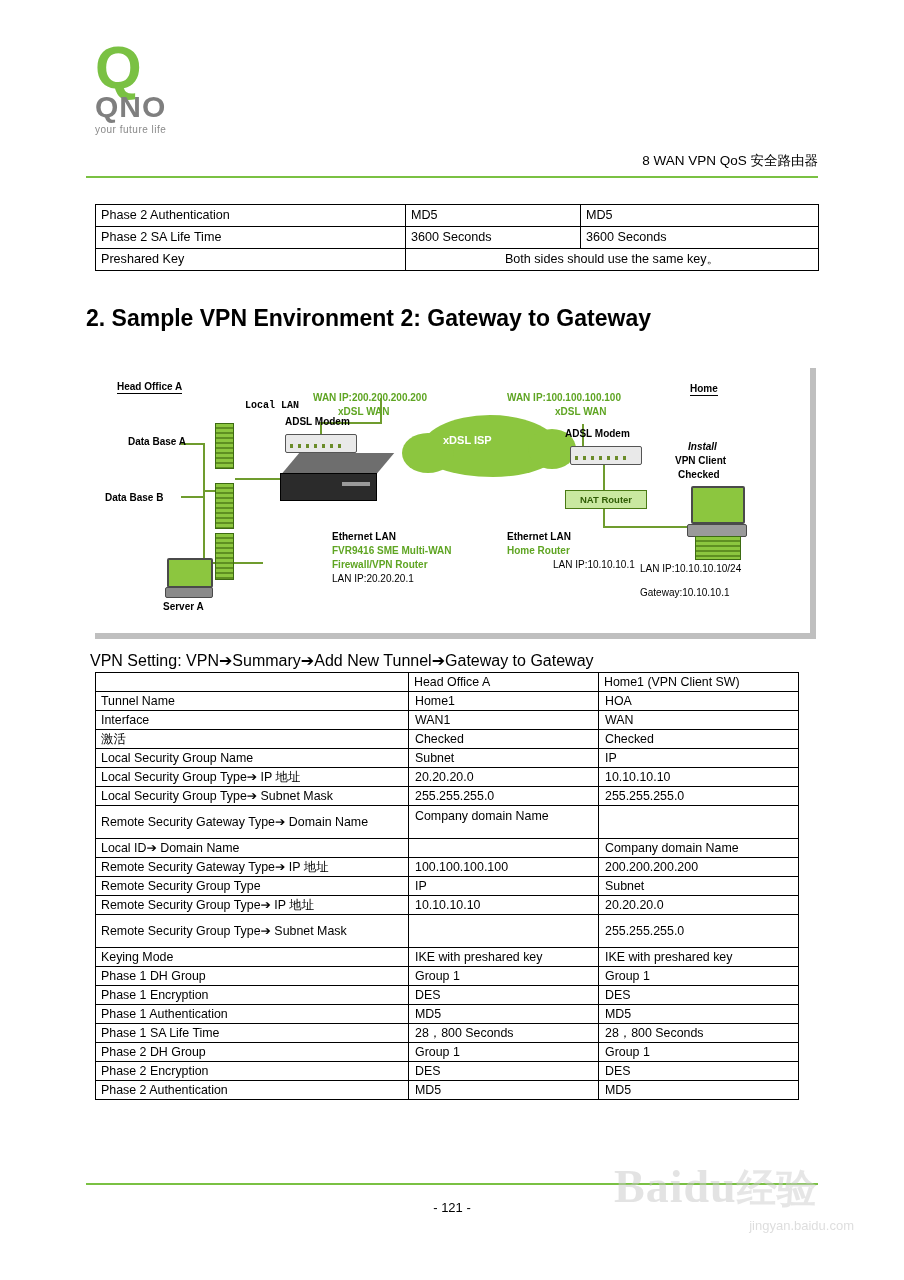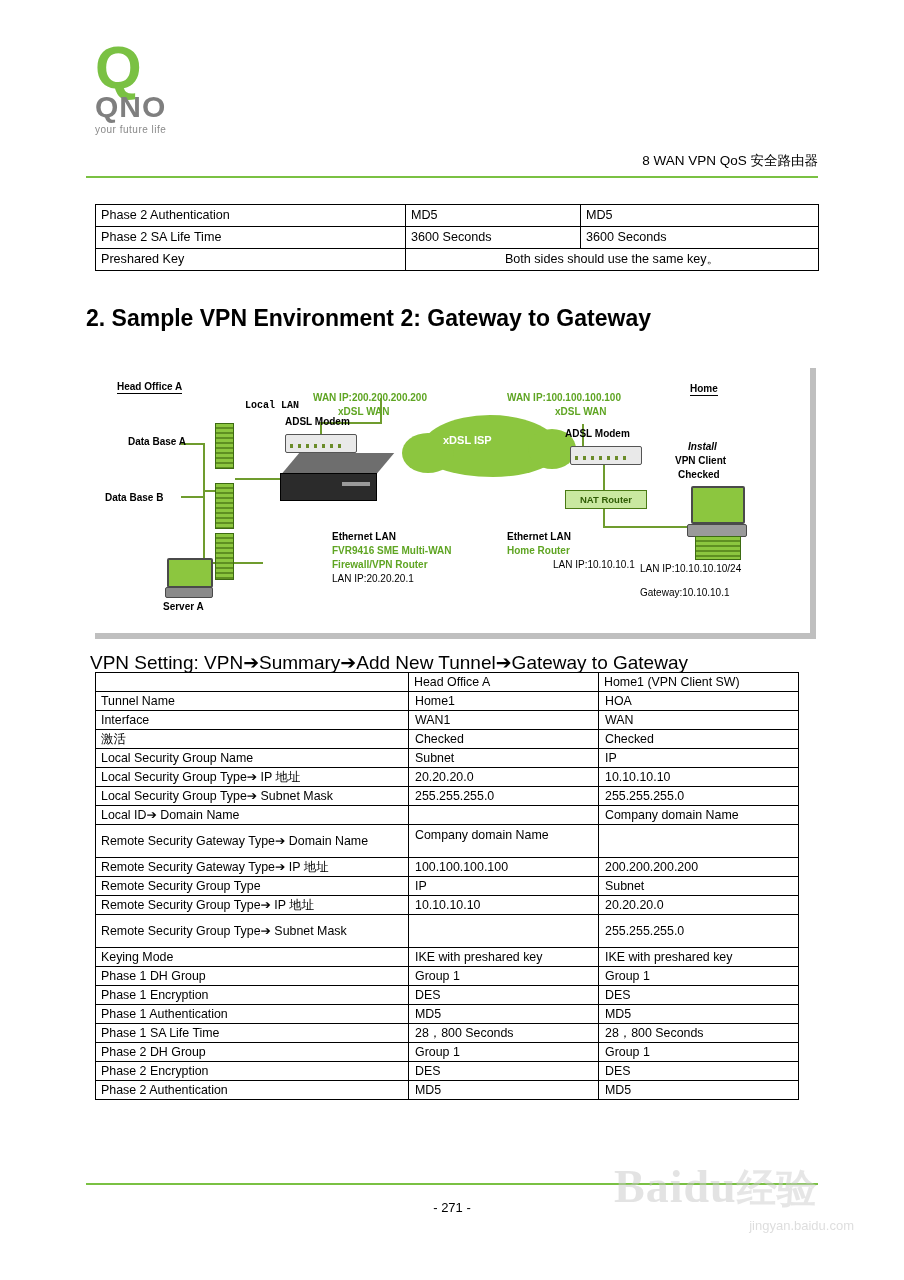--- a/index.html
+++ b/index.html
@@ -55,21 +55,21 @@
   .pcbig{position:absolute;width:58px;height:56px;}
   .pcbig .scr{position:absolute;left:4px;top:0;width:50px;height:34px;background:#8cc63f;border:2px solid #4a4a4a;border-radius:2px;}
   .pcbig .base{position:absolute;left:0;top:38px;width:58px;height:11px;background:#9a9a9a;border:1px solid #4a4a4a;border-radius:2px;}
 
   .natbox{position:absolute;left:470px;top:122px;width:80px;height:17px;background:#c9e8a0;border:1px solid #4a7a14;}
   .natbox span{display:block;font-size:9.5px;font-weight:bold;color:#2f5c05;text-align:center;line-height:17px;}
 
   .ln{position:absolute;background:#6f9c2e;}
 
   
-  .setting-line{position:absolute;left:90px;top:651px;font-size:19px;color:#000;}
+  .setting-line{position:absolute;left:90px;top:651px;font-size:16px;color:#000;}
   .arr{font-family:"DejaVu Sans",sans-serif;}
 
   .tbl2{position:absolute;left:95px;top:672px;width:703px;table-layout:fixed;}
   .tbl2 td{border:1px solid #000;padding:1px 5px;height:16px;line-height:16px;font-size:12.4px;vertical-align:middle;}
   .tbl2 td.c2{padding-left:6px;}
 
   
   .footer-rule{position:absolute;left:86px;top:1183px;width:732px;height:2px;background:#7ac143;}
   .page-num{position:absolute;left:0;right:0;top:1200px;text-align:center;font-size:13px;color:#000;}
 
@@ -240,30 +240,30 @@
           <td>Local Security Group Type➔ IP 地址</td>
           <td class="c2">20.20.20.0</td>
           <td class="c2">10.10.10.10</td>
         </tr>
       <tr>
           <td>Local Security Group Type➔ Subnet Mask</td>
           <td class="c2">255.255.255.0</td>
           <td class="c2">255.255.255.0</td>
         </tr>
       <tr>
+          <td style="height:30px;line-height:15px">Remote Security Gateway Type➔ Domain Name</td>
+          <td class="c2" style="vertical-align:top;padding-top:2px">Company domain Name</td>
+          <td class="c2"></td>
+        </tr>
+      <tr>
           <td>Local ID➔ Domain Name</td>
           <td class="c2"></td>
           <td class="c2">Company domain Name</td>
         </tr>
       <tr>
-          <td style="height:30px;line-height:15px">Remote Security Gateway Type➔ Domain Name</td>
-          <td class="c2" style="vertical-align:top;padding-top:2px">Company domain Name</td>
-          <td class="c2"></td>
-        </tr>
-      <tr>
           <td>Remote Security Gateway Type➔ IP 地址</td>
           <td class="c2">100.100.100.100</td>
           <td class="c2">200.200.200.200</td>
         </tr>
       <tr>
           <td>Remote Security Group Type</td>
           <td class="c2">IP</td>
           <td class="c2">Subnet</td>
         </tr>
       <tr>
@@ -313,20 +313,20 @@
         </tr>
       <tr>
           <td>Phase 2 Authentication</td>
           <td class="c2">MD5</td>
           <td class="c2">MD5</td>
         </tr>
     </tbody>
   </table>
 
   <div class="footer-rule"></div>
-  <div class="page-num">- 271 -</div>
+  <div class="page-num">- 121 -</div>
 
   <div class="wm">
     <span class="big">Baidu</span><span class="cn">经验</span>
     <div class="sm">jingyan.baidu.com</div>
   </div>
 
 </div>
 
 </body></html>

